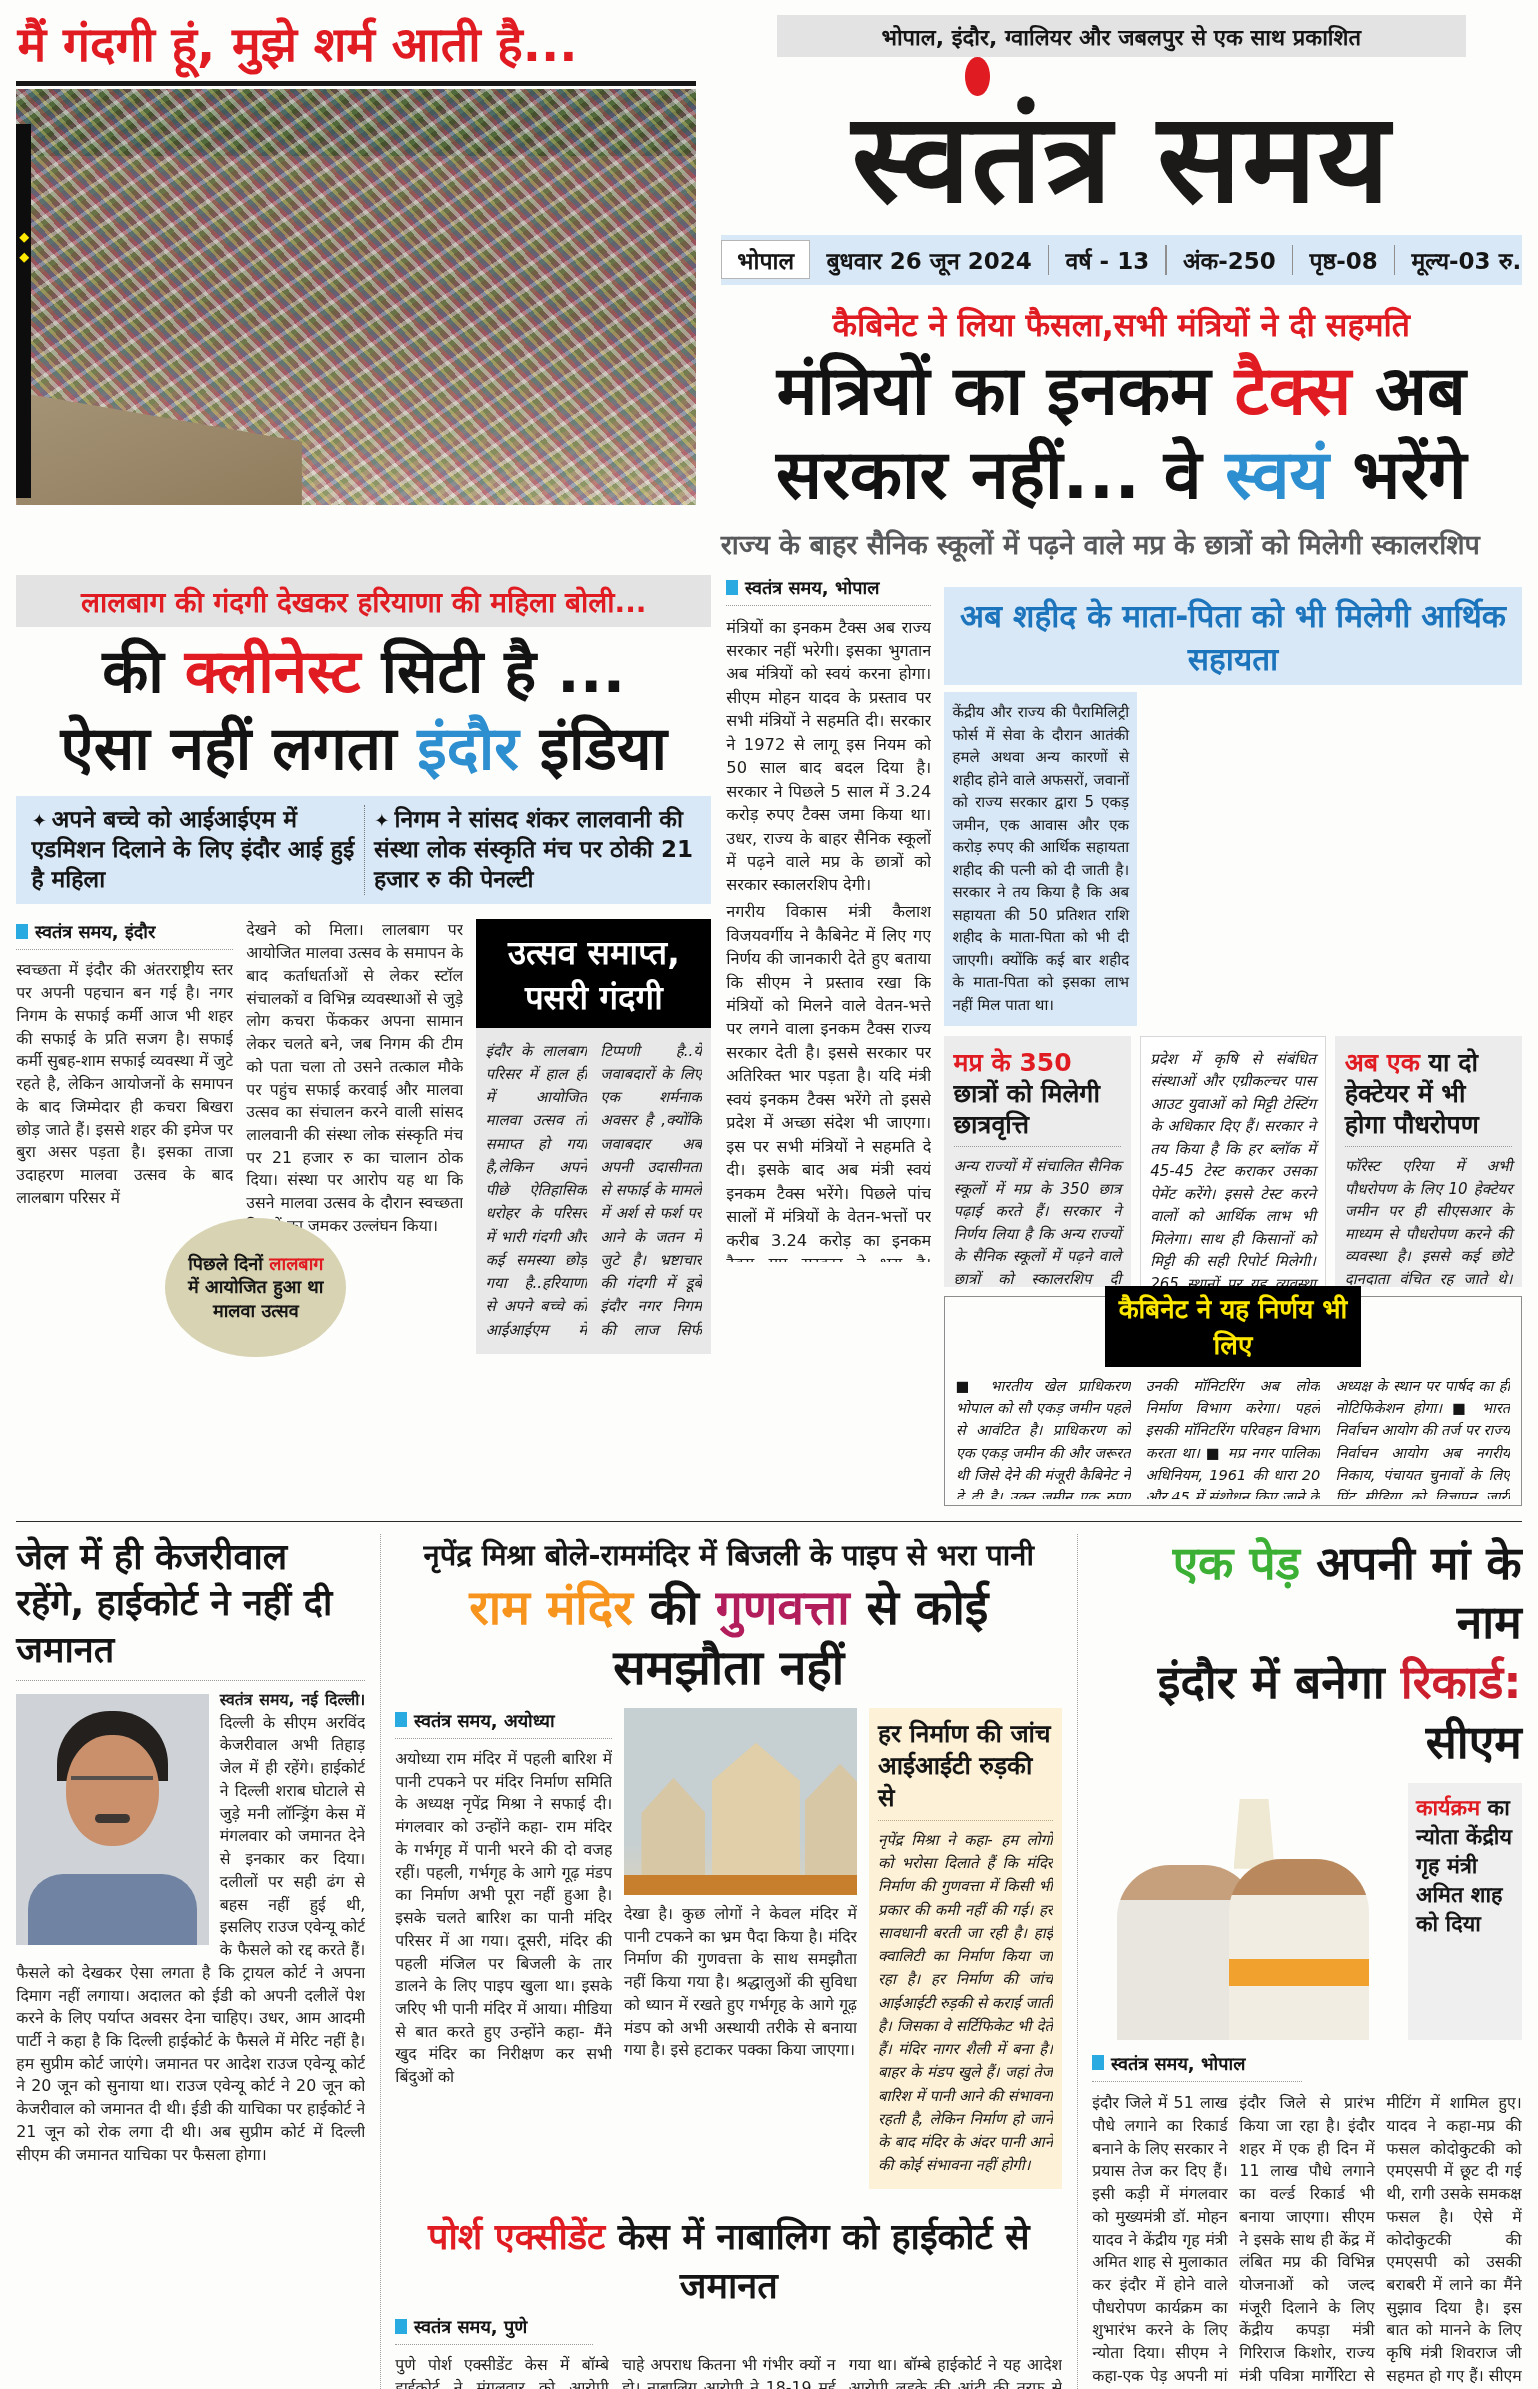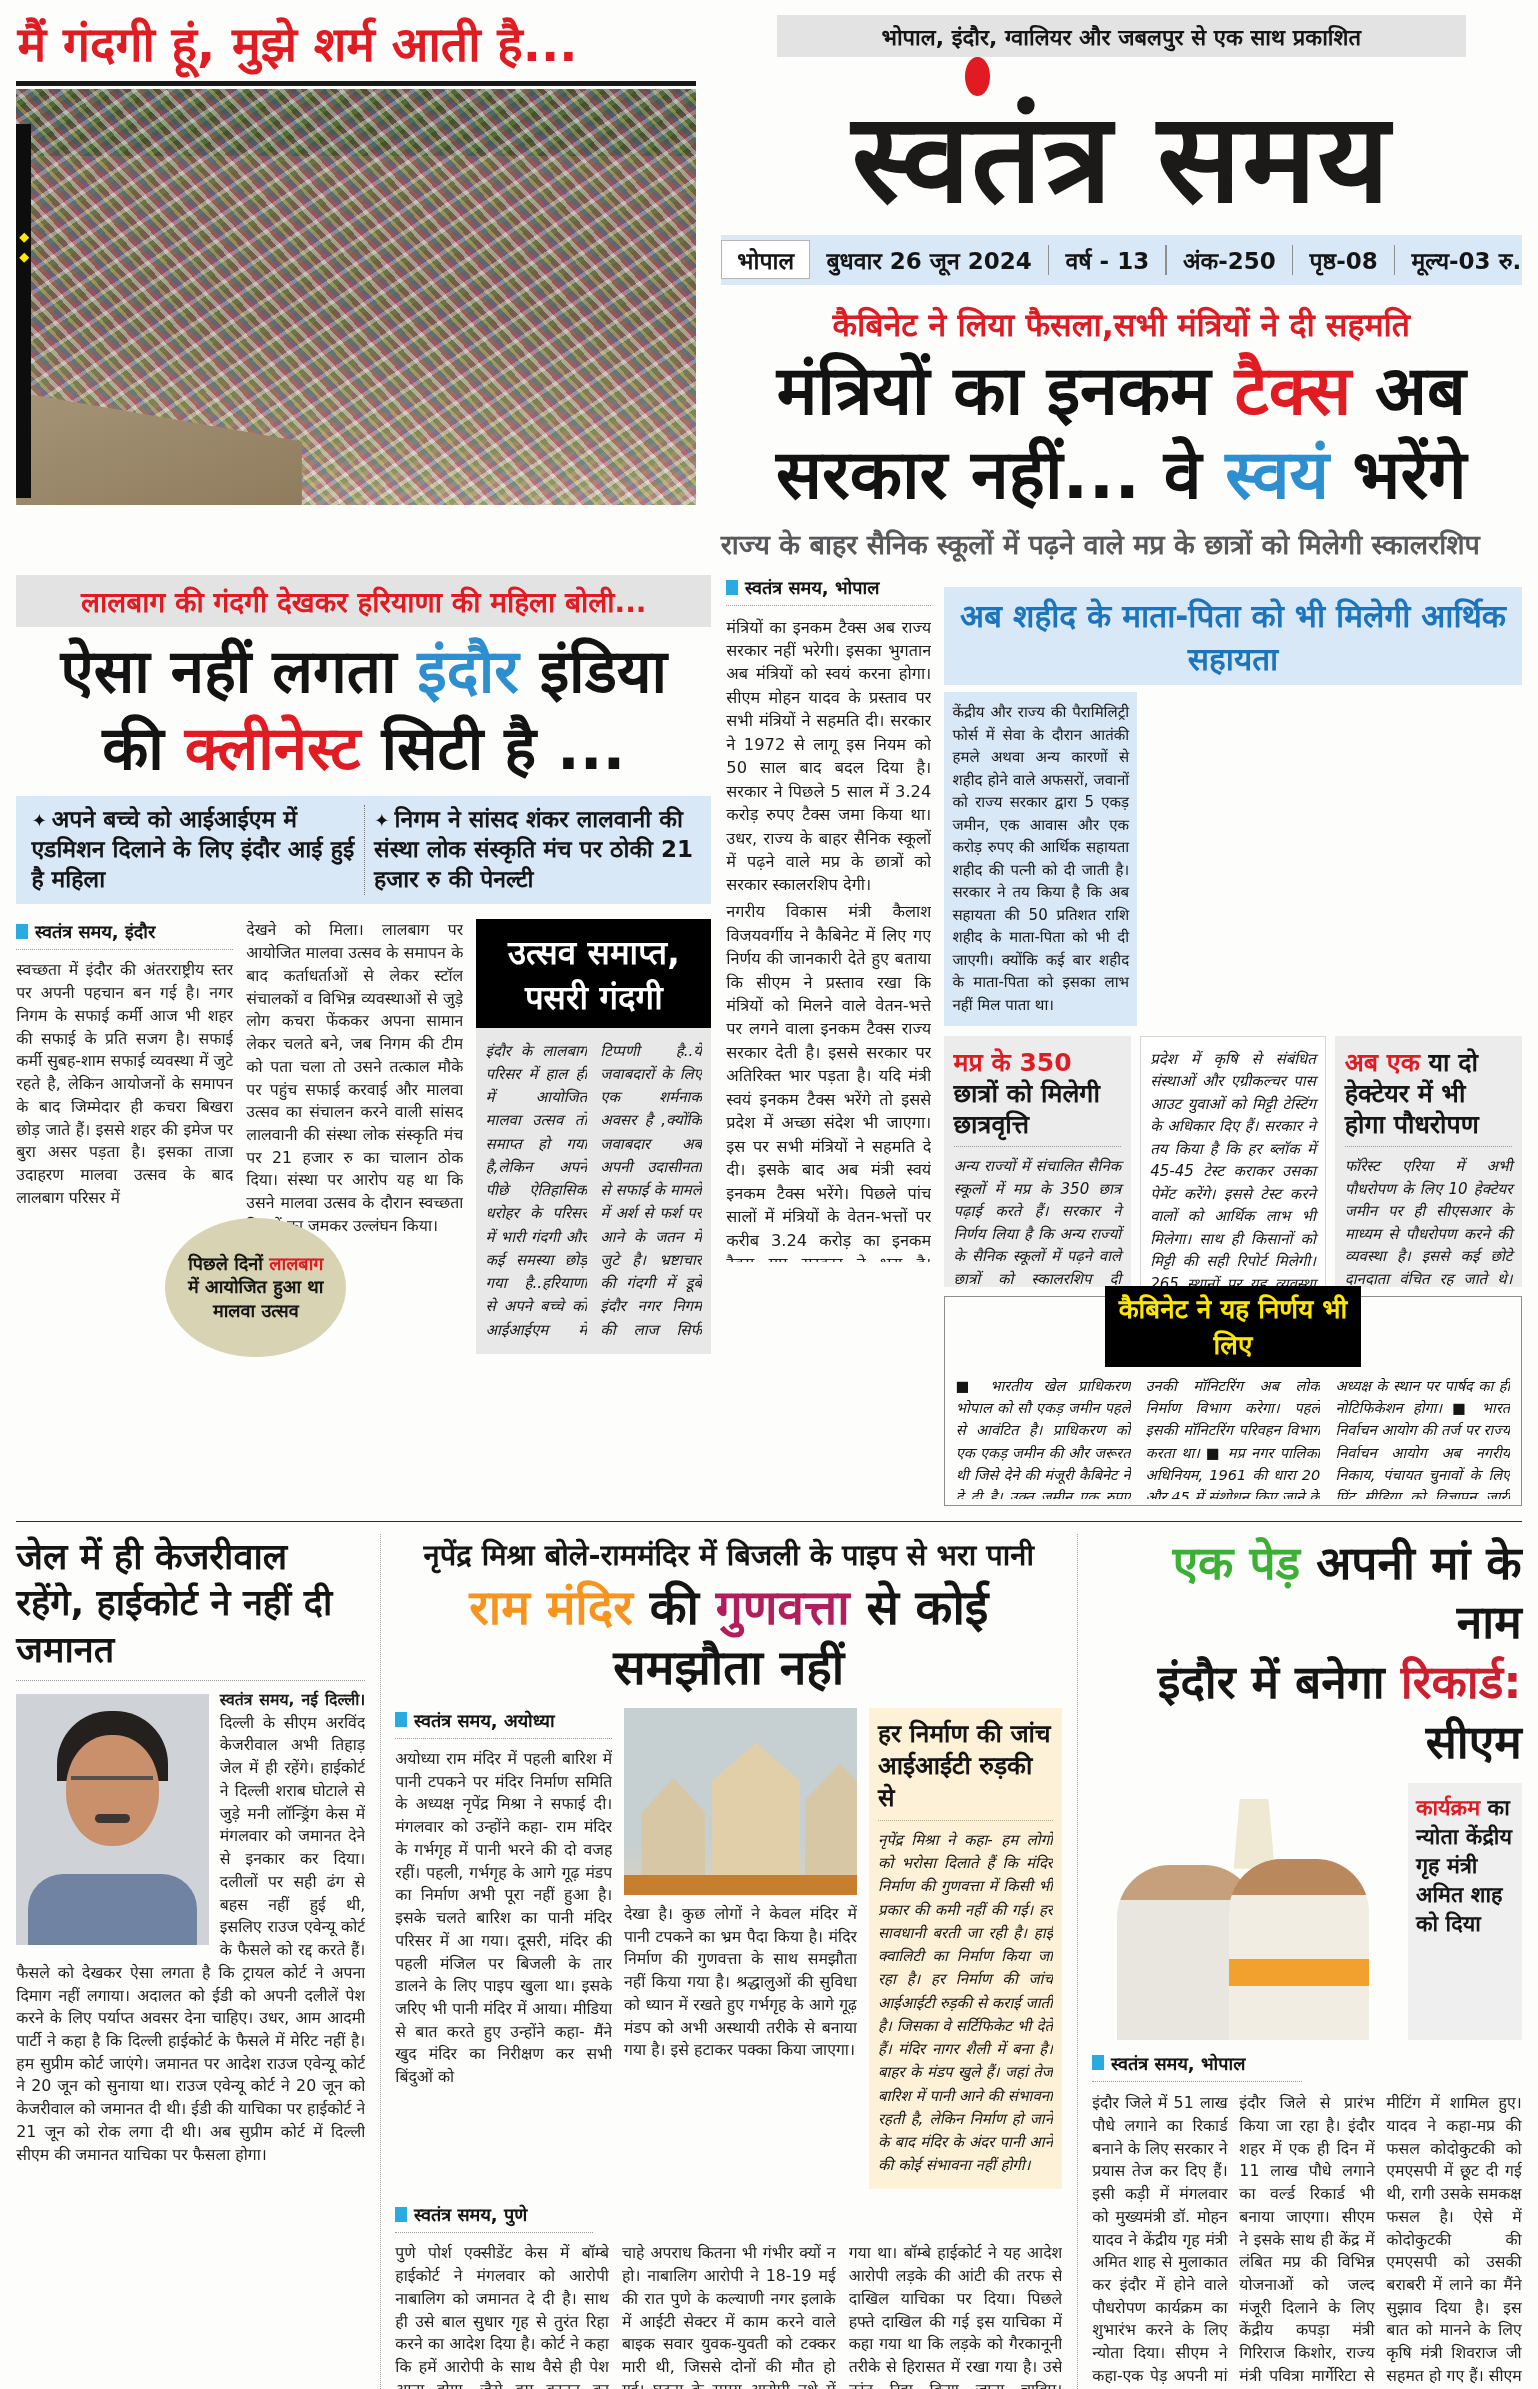--- a/index.html
+++ b/index.html
@@ -171,22 +171,22 @@
       </div>
       <div class="main-sub">राज्य के बाहर सैनिक स्कूलों में पढ़ने वाले मप्र के छात्रों को मिलेगी स्कालरशिप</div>
     </div>
   </div>
 
   <div class="band2">
 
     <div class="b2-left">
       <div class="cap-strip">लालबाग की गंदगी देखकर हरियाणा की महिला बोली...</div>
       <div class="indore-h1">
+        <div><span>की </span><span class="red">क्लीनेस्ट</span><span> सिटी है ...</span></div>
         <div><span>ऐसा नहीं लगता </span><span class="blue">इंदौर</span><span> इंडिया</span></div>
-        <div><span>की </span><span class="red">क्लीनेस्ट</span><span> सिटी है ...</span></div>
       </div>
       <div class="bullets">
         <div><span class="diamond">✦</span><span>अपने बच्चे को आईआईएम में एडमिशन दिलाने के लिए इंदौर आई हुई है महिला</span></div>
         <div><span class="diamond">✦</span><span>निगम ने सांसद शंकर लालवानी की संस्था लोक संस्कृति मंच पर ठोकी 21 हजार रु की पेनल्टी</span></div>
       </div>
       <div class="ind-article">
         <div class="ind-colA">
           <div class="byline">
               <span class="bl-sq"></span>
               <span>स्वतंत्र समय, इंदौर</span>
@@ -289,20 +289,21 @@
               <div class="trim"></div>
           </div>
           <p class="body-txt j clip" style="height:222px">देखा है। कुछ लोगों ने केवल मंदिर में पानी टपकने का भ्रम पैदा किया है। मंदिर निर्माण की गुणवत्ता के साथ समझौता नहीं किया गया है। श्रद्धालुओं की सुविधा को ध्यान में रखते हुए गर्भगृह के आगे गूढ़ मंडप को अभी अस्थायी तरीके से बनाया गया है। इसे हटाकर पक्का किया जाएगा।</p>
         </div>
         <div class="ram-box">
           <h4>हर निर्माण की जांच आईआईटी रुड़की से</h4>
           <p class="it j clip" style="font-size:15px; line-height:1.55; height:350px">नृपेंद्र मिश्रा ने कहा- हम लोगों को भरोसा दिलाते हैं कि मंदिर निर्माण की गुणवत्ता में किसी भी प्रकार की कमी नहीं की गई। हर सावधानी बरती जा रही है। हाई क्वालिटी का निर्माण किया जा रहा है। हर निर्माण की जांच आईआईटी रुड़की से कराई जाती है। जिसका वे सर्टिफिकेट भी देते हैं। मंदिर नागर शैली में बना है। बाहर के मंडप खुले हैं। जहां तेज बारिश में पानी आने की संभावना रहती है, लेकिन निर्माण हो जाने के बाद मंदिर के अंदर पानी आने की कोई संभावना नहीं होगी।</p>
         </div>
       </div>
       <div class="porsche">
+        <h2><span class="red">पोर्श एक्सीडेंट</span><span> केस में नाबालिग को हाईकोर्ट से जमानत</span></h2>
         <div class="byline" style="width:198px">
             <span class="bl-sq"></span>
             <span>स्वतंत्र समय, पुणे</span>
           </div>
         <div class="por-cols body-txt">
           <div class="j">पुणे पोर्श एक्सीडेंट केस में बॉम्बे हाईकोर्ट ने मंगलवार को आरोपी नाबालिग को जमानत दे दी है। साथ ही उसे बाल सुधार गृह से तुरंत रिहा करने का आदेश दिया है। कोर्ट ने कहा कि हमें आरोपी के साथ वैसे ही पेश आना होगा, जैसे हम कानून का उल्लंघन करने वाले किसी और बच्चे के साथ पेश आते। फिर</div>
           <div class="j">चाहे अपराध कितना भी गंभीर क्यों न हो। नाबालिग आरोपी ने 18-19 मई की रात पुणे के कल्याणी नगर इलाके में आईटी सेक्टर में काम करने वाले बाइक सवार युवक-युवती को टक्कर मारी थी, जिससे दोनों की मौत हो गई। घटना के समय आरोपी नशे में था। वह 200 किलोमीटर प्रति घंटे की रफ्तार से पोर्श स्पोर्ट्स कार चला रहा था। उसे 22 मई को बाल सुधार गृह भेजा</div>
           <div class="j">गया था। बॉम्बे हाईकोर्ट ने यह आदेश आरोपी लड़के की आंटी की तरफ से दाखिल याचिका पर दिया। पिछले हफ्ते दाखिल की गई इस याचिका में कहा गया था कि लड़के को गैरकानूनी तरीके से हिरासत में रखा गया है। उसे तुरंत रिहा किया जाना चाहिए। याचिका में यह भी कहा गया था कि लोगों के गुस्से और राजनीतिक एजेंडे के चलते पुलिस जांच के सही रास्ते से भटक गई।</div>
         </div>
       </div>

